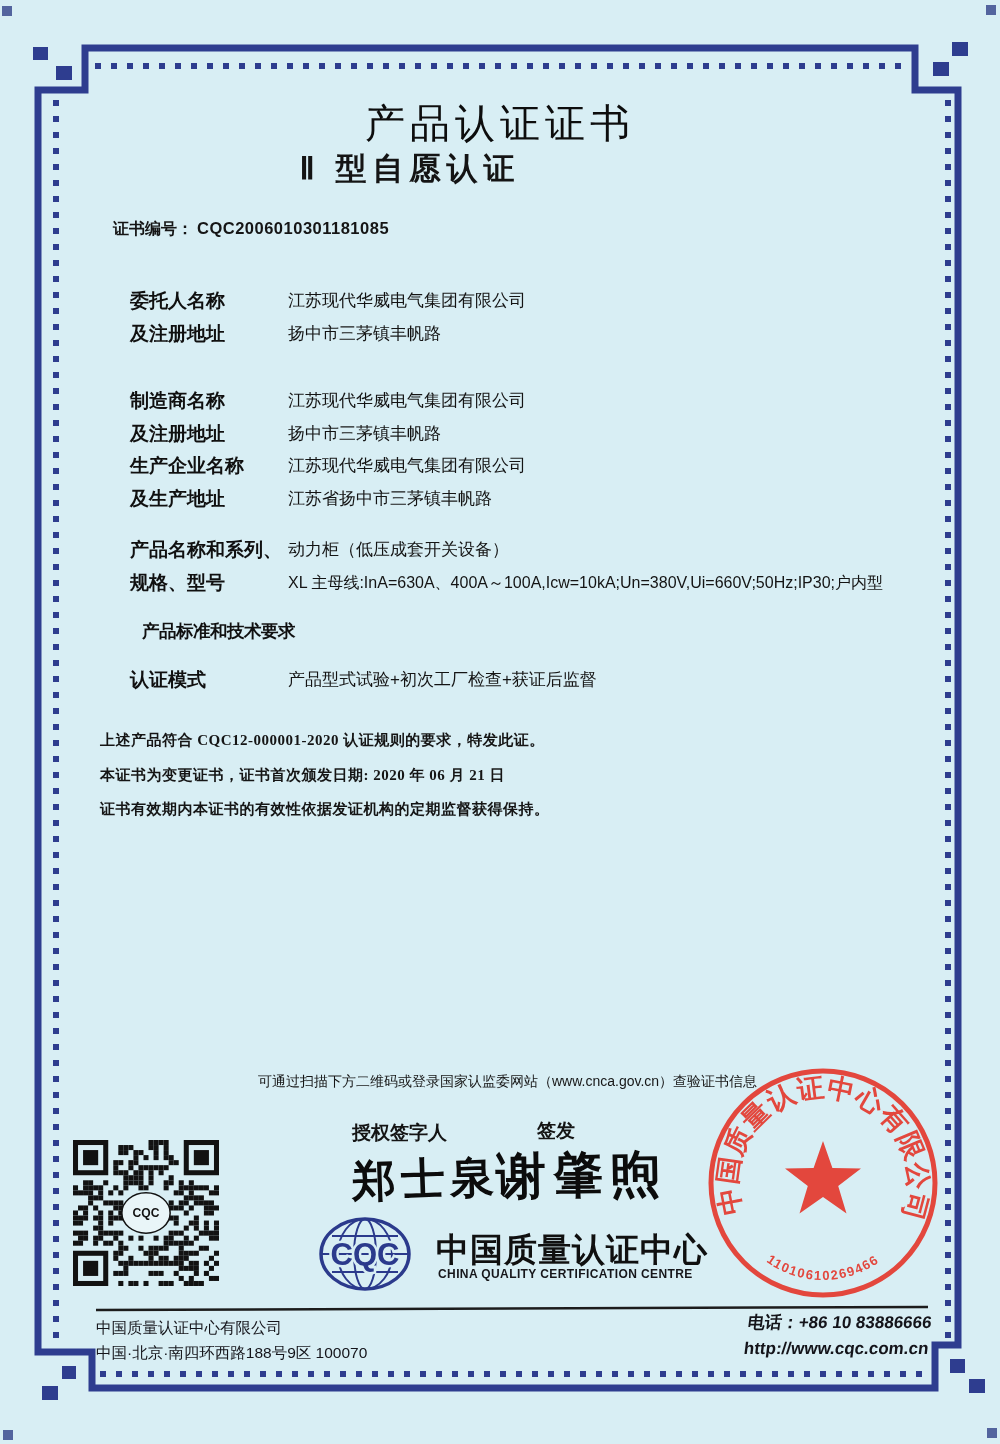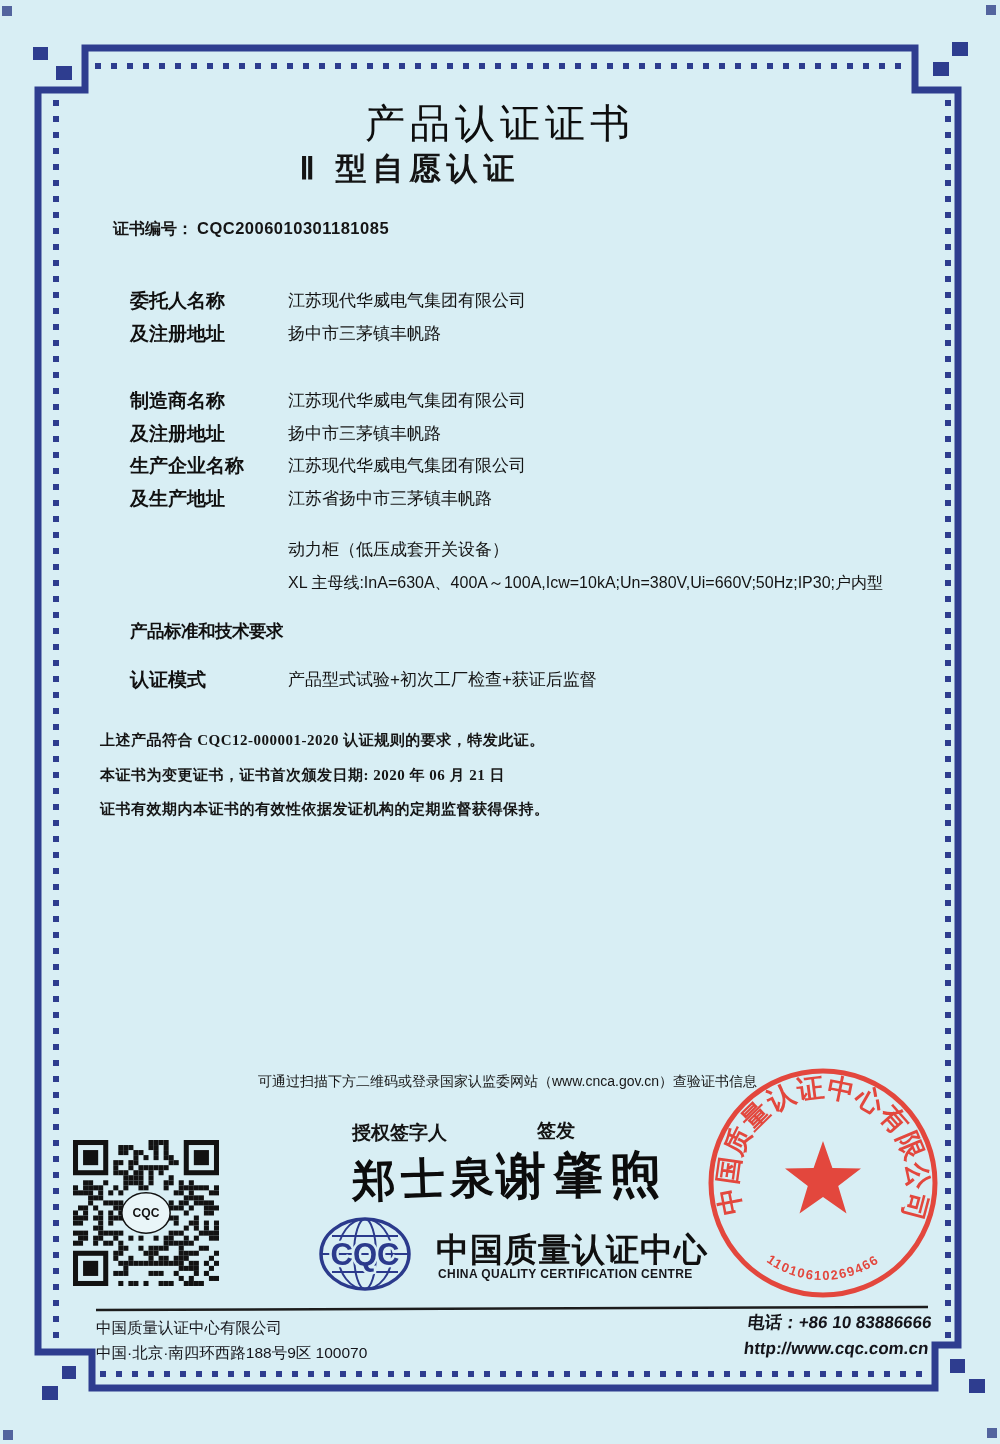--- a/index.html
+++ b/index.html
@@ -8,21 +8,21 @@
   .abs{position:absolute;}
   .borders{position:absolute;left:0;top:0;width:1000px;height:1444px;pointer-events:none;}
   .title{left:0;top:96px;width:1000px;text-align:center;font-size:40px;font-weight:normal;letter-spacing:5px;color:#0d0d0d;}
   .subtitle{left:0;top:148px;width:820px;text-align:center;font-size:31px;font-weight:600;letter-spacing:6px;color:#141414;}
   .kai{font-family:"Liberation Serif",serif;font-weight:600;color:#151515;}
   .certno{left:113px;top:219px;font-size:16px;}
   .certno .num{font-family:"Liberation Sans",sans-serif;font-weight:bold;font-size:16.5px;letter-spacing:.5px;margin-left:4px;}
   .dates{left:627px;top:216px;font-size:18px;line-height:26px;}
   .frow{left:100px;width:830px;margin-left:30px;}
   .flabel{position:absolute;left:0;top:0;width:165px;font-size:19px;font-weight:bold;line-height:33px;color:#101010;}
-  .flabel.small{font-size:17.5px;letter-spacing:-.5px;}
+  .flabel.small{font-size:17.5px;letter-spacing:-.5px;text-align:right;}
   .fvalue{position:absolute;left:158px;top:0;width:672px;font-size:17px;font-weight:500;line-height:33px;color:#141414;white-space:nowrap;}
   .fvalue .long{font-size:16px;}
   .stmts{left:100px;top:723px;font-size:15px;line-height:34.5px;letter-spacing:.5px;}
   .vnote{left:258px;top:1073px;font-size:14px;font-weight:400;color:#161616;}
   .siglabel{font-size:19px;font-weight:600;color:#141414;}
   .signame{font-family:"Liberation Serif",serif;font-weight:bold;color:#0c0c0c;}
   .orgcn{left:436px;top:1228px;font-size:33px;font-weight:bold;letter-spacing:1px;color:#101010;}
   .orgen{left:438px;top:1267px;font-size:12px;font-weight:bold;letter-spacing:.4px;color:#16161a;}
   .footL{left:96px;top:1315px;font-size:15.5px;font-weight:500;line-height:25px;color:#14141a;}
   .footR{left:600px;top:1310px;width:330px;text-align:right;font-size:17px;font-weight:600;line-height:26px;color:#14141a;transform:skewX(-7deg);}
@@ -90,20 +90,24 @@
     <div class="flabel">
         <div>生产企业名称</div>
         <div>及生产地址</div>
       </div>
     <div class="fvalue">
         <div>江苏现代华威电气集团有限公司</div>
         <div>江苏省扬中市三茅镇丰帆路</div>
       </div>
   </div>
   <div class="abs frow" style="top:533px;height:66px;">
+    <div class="flabel">
+        <div>产品名称和系列、</div>
+        <div>规格、型号</div>
+      </div>
     <div class="fvalue">
         <div>动力柜（低压成套开关设备）</div>
         <div class="long">XL 主母线:InA=630A、400A～100A,Icw=10kA;Un=380V,Ui=660V;50Hz;IP30;户内型</div>
       </div>
   </div>
   <div class="abs frow" style="top:615px;height:33px;">
     <div class="flabel small">产品标准和技术要求</div>
   </div>
   <div class="abs frow" style="top:663px;height:33px;">
     <div class="flabel">认证模式</div>

